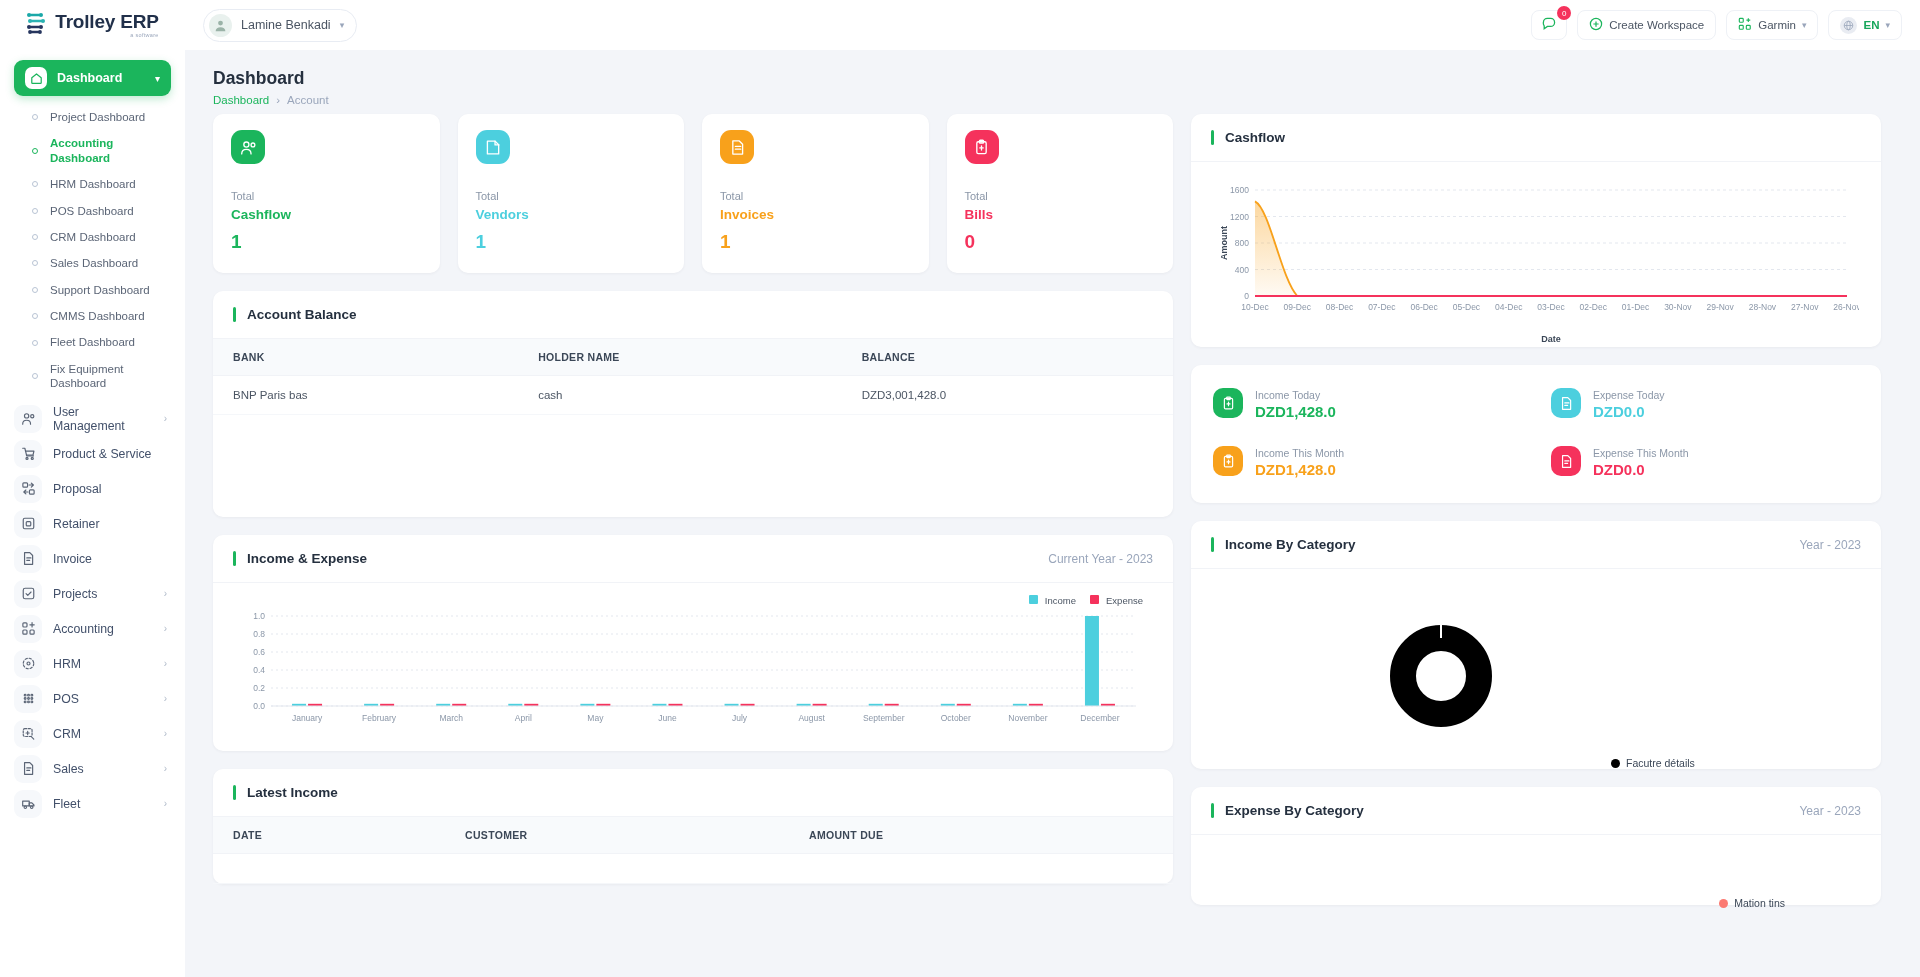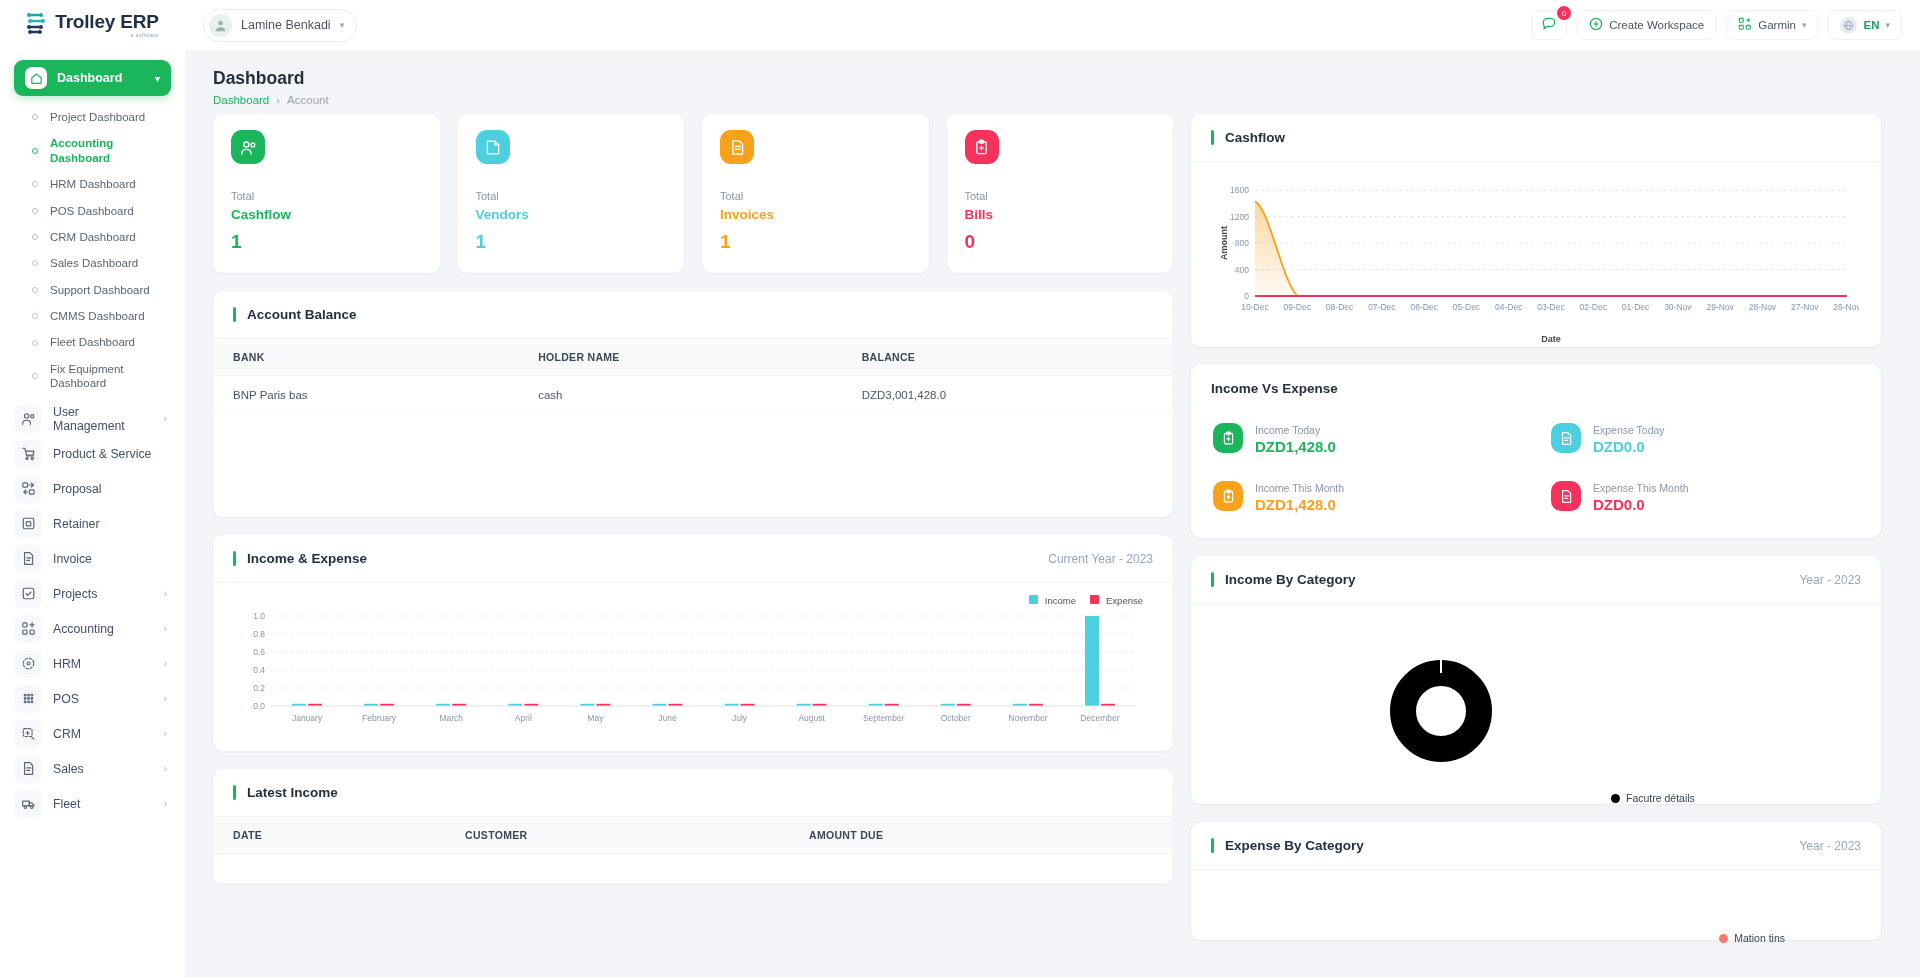--- a/index.html
+++ b/index.html
@@ -670,25 +670,20 @@
               <text x="553.4285714285714" y="134" text-anchor="middle" class="axis-lbl">28-Nov</text>
               <text x="595.7142857142857" y="134" text-anchor="middle" class="axis-lbl">27-Nov</text>
               <text x="638" y="134" text-anchor="middle" class="axis-lbl">26-Nov</text>
               <text x="342" y="166" text-anchor="middle" class="axis-title">Date</text>
               <text x="18" y="67" text-anchor="middle" class="axis-title" transform="rotate(-90 18 67)">Amount</text>
             </svg>
         </div>
       </div>
 
       <div class="card">
-        <div class="card-head" style="border-bottom:none;padding-bottom:4px">
-          <span class="card-title">
-            <span>Income Vs Expense</span>
-          </span>
-        </div>
         <div class="ive-grid" id="ive-list">
             <div class="ive">
               <span class="ive-ic" style="background:#1bb55c">
                 <svg width="15" height="15" viewBox="0 0 16 16" fill="none" stroke="#fff" stroke-width="1.25" stroke-linecap="round" stroke-linejoin="round">
                   <rect x="3.6" y="2.6" width="8.8" height="11.2" rx="1.3"></rect>
                   <rect x="6" y="1.2" width="4" height="2.6" rx="0.8"></rect>
                   <path d="M8 6.4v4M6.4 8.4h3.2"></path>
                 </svg>
               </span>
               <span><span class="ive-k">Income Today</span><br><span class="ive-v" style="color:#1bb55c">DZD1,428.0</span></span>

